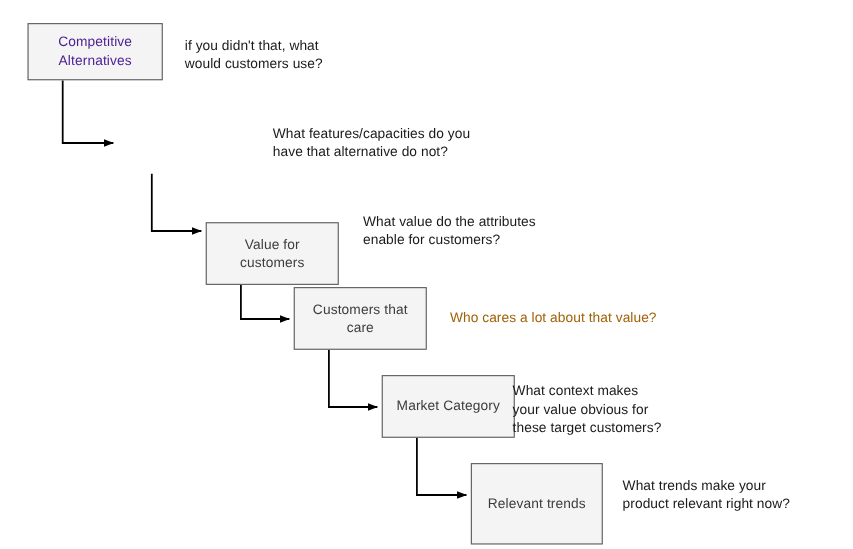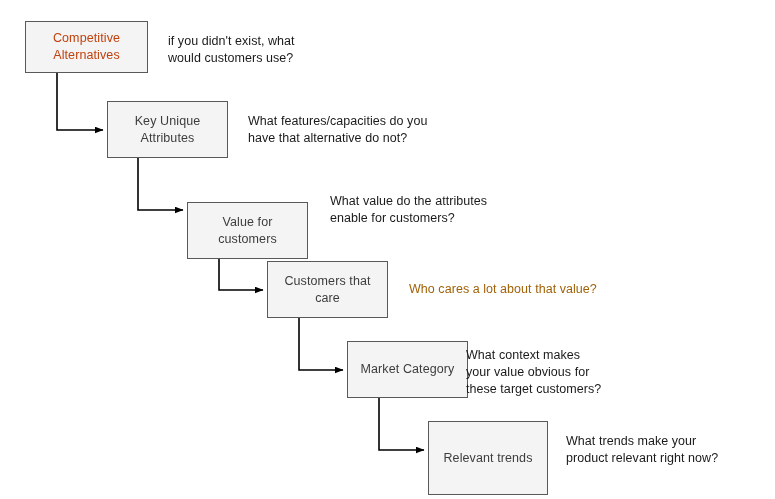--- a/index.html
+++ b/index.html
@@ -67,47 +67,43 @@
         <polygon points="0 0, 9 3.5, 0 7" fill="#000000"></polygon>
       </marker>
     </defs>
     <path fill="none" stroke="#000000" stroke-width="1.6" marker-end="url(#arrowhead)" d="M 57 73 L 57 130 L 103 130"></path>
     <path fill="none" stroke="#000000" stroke-width="1.6" marker-end="url(#arrowhead)" d="M 138 158 L 138 210 L 183 210"></path>
     <path fill="none" stroke="#000000" stroke-width="1.6" marker-end="url(#arrowhead)" d="M 219 238 L 219 290 L 263 290"></path>
     <path fill="none" stroke="#000000" stroke-width="1.6" marker-end="url(#arrowhead)" d="M 299 318 L 299 370 L 343 370"></path>
     <path fill="none" stroke="#000000" stroke-width="1.6" marker-end="url(#arrowhead)" d="M 379 398 L 379 450 L 424 450"></path>
   </svg>
 
-  <div class="node" style="left: 25px; top: 21px; width: 123px; height: 52px; background: rgb(244, 244, 244); border-color: rgb(89, 89, 89); color: #c2410c;">
+  <div class="node" style="left: 25px; top: 21px; width: 123px; height: 52px; background: rgb(244, 244, 244); border-color: rgb(89, 89, 89); color: #4c1d95;">
     <span class="node-label">Competitive
 Alternatives</span>
   </div>
 
-  <div class="node" style="left: 107px; top: 101px; width: 121px; height: 57px; background: rgb(244, 244, 244); border-color: rgb(89, 89, 89); color: rgb(61, 61, 61);">
-    <span class="node-label">Key Unique
-Attributes</span>
-  </div>
 
   <div class="node" style="left: 187px; top: 181px; width: 121px; height: 57px; background: rgb(244, 244, 244); border-color: rgb(89, 89, 89); color: rgb(61, 61, 61); margin-top: 21px;">
     <span class="node-label">Value for customers</span>
   </div>
 
   <div class="node" style="left: 267px; top: 261px; width: 121px; height: 57px; background: rgb(244, 244, 244); border-color: rgb(89, 89, 89); color: rgb(61, 61, 61);">
     <span class="node-label">Customers that care</span>
   </div>
 
   <div class="node" style="left: 347px; top: 341px; width: 121px; height: 57px; background: rgb(244, 244, 244); border-color: rgb(89, 89, 89); color: rgb(61, 61, 61);">
     <span class="node-label">Market Category</span>
   </div>
 
   <div class="node" style="left: 428px; top: 421px; width: 120px; height: 74px; background: rgb(244, 244, 244); border-color: rgb(89, 89, 89); color: rgb(61, 61, 61);">
     <span class="node-label">Relevant trends</span>
   </div>
 
-  <div class="annotation" style="left: 168px; top: 33px; color: rgb(26, 26, 26);">if you didn't exist, what
+  <div class="annotation" style="left: 168px; top: 33px; color: rgb(26, 26, 26);">if you didn't that, what
 would customers use?</div>
 
   <div class="annotation" style="left: 330px; top: 193px; color: rgb(26, 26, 26);">What value do the attributes
 enable for customers?</div>
 
   <div class="annotation" style="left: 248px; top: 113px; color: rgb(26, 26, 26);">What features/capacities do you
 have that alternative do not?</div>
 
   <div class="annotation" style="left: 409px; top: 281px; color: #a16207;">Who cares a lot about that value?</div>
 

